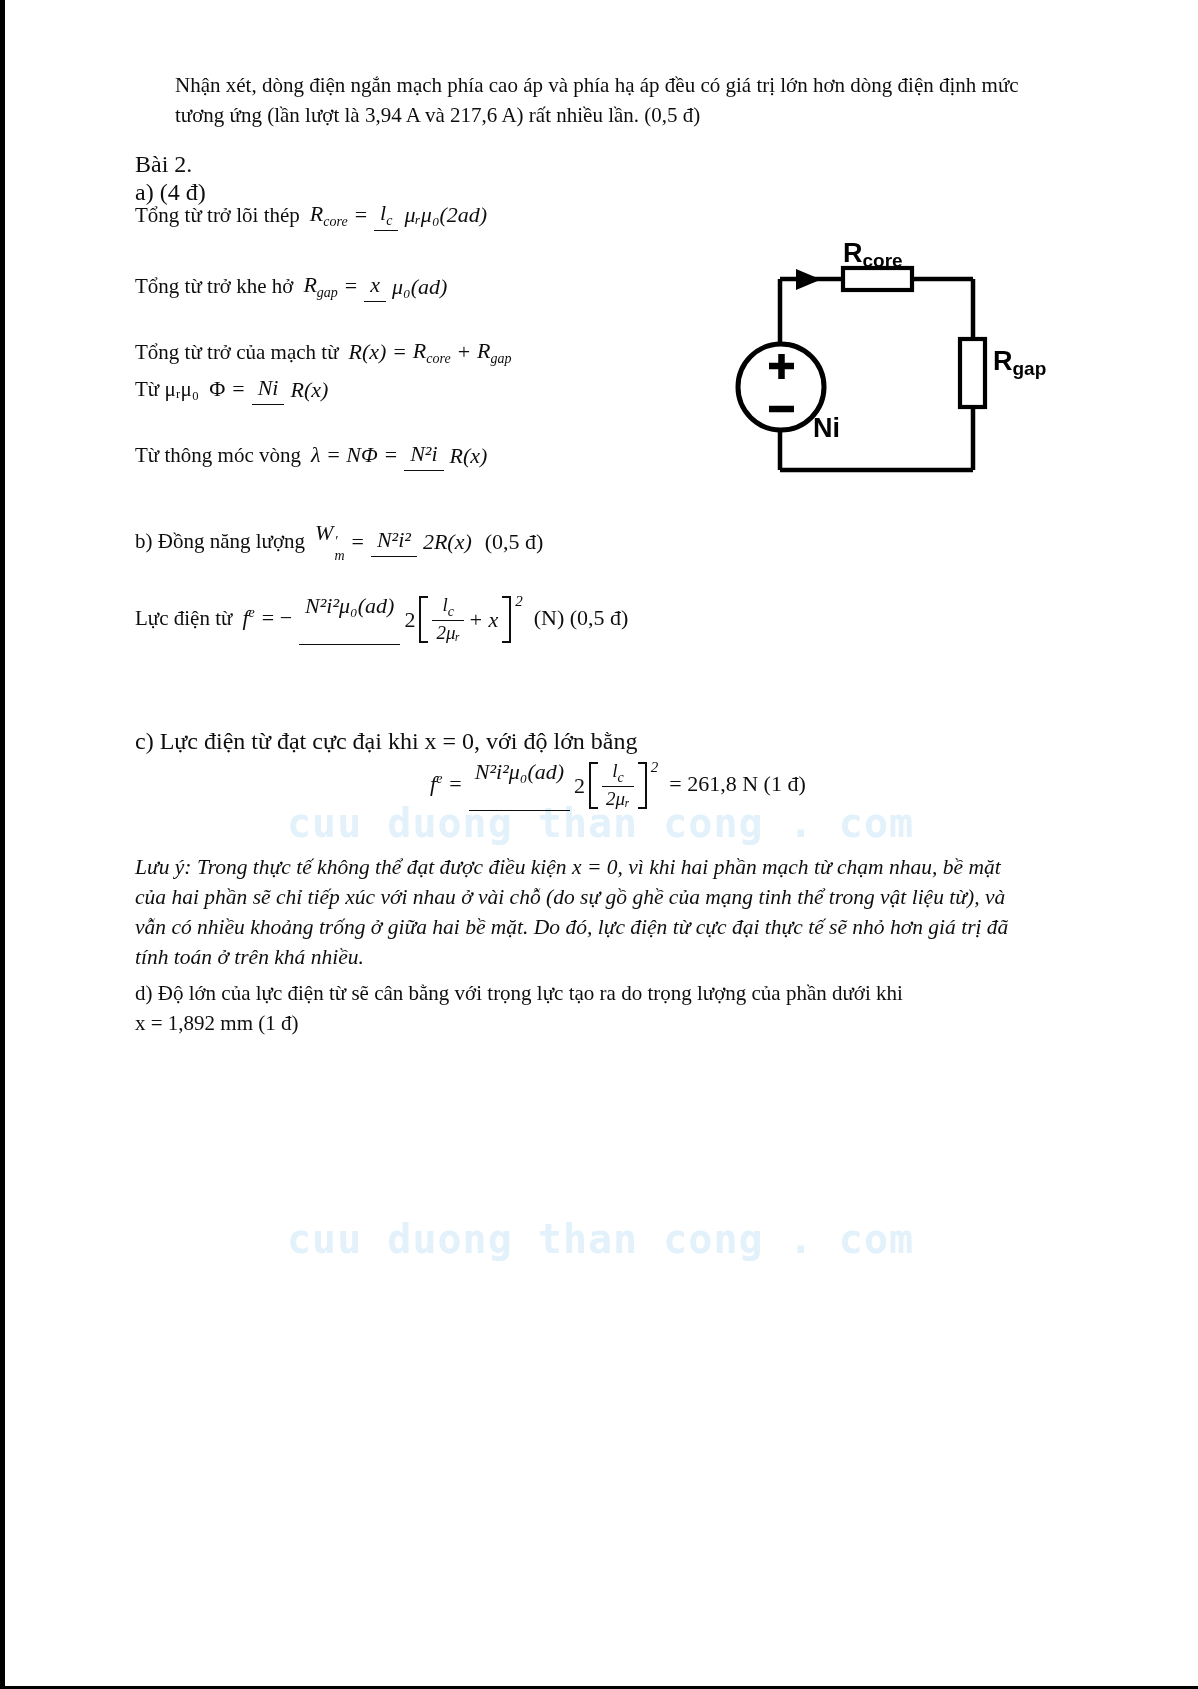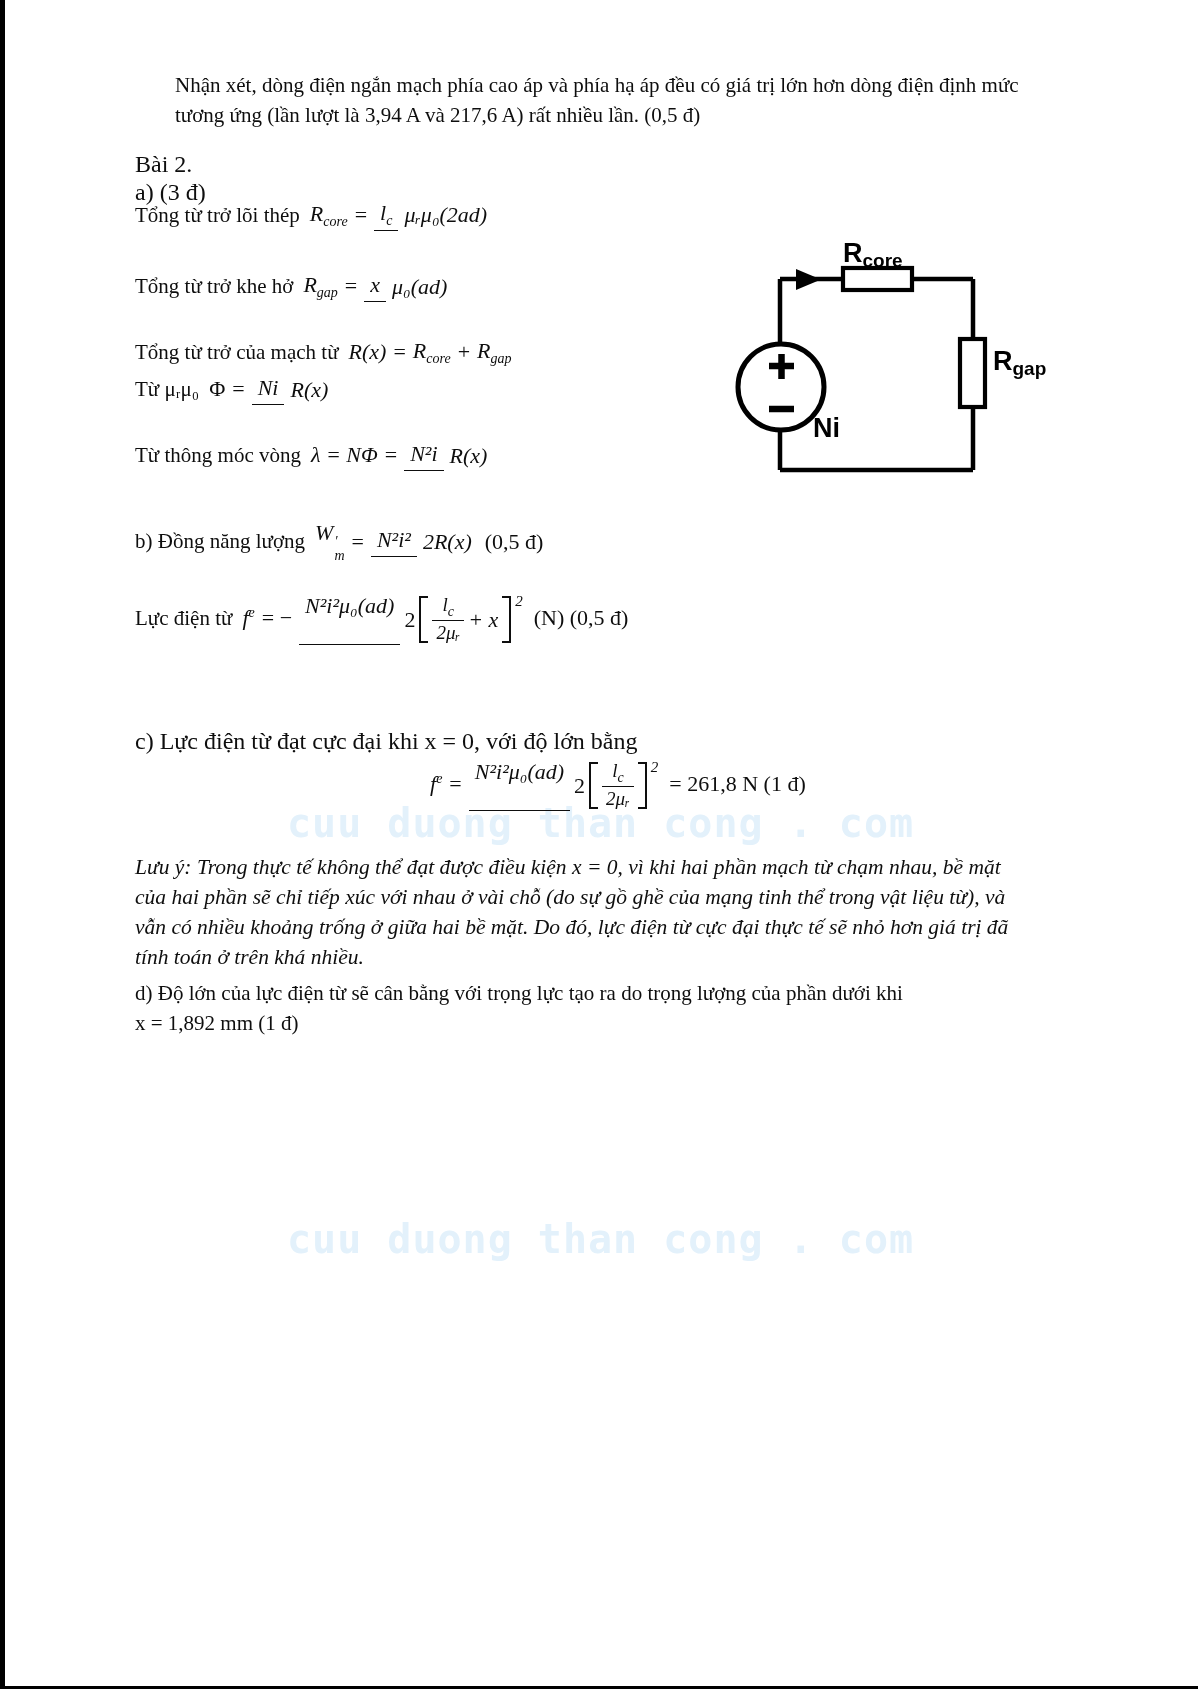--- a/index.html
+++ b/index.html
@@ -44,21 +44,21 @@
 <div class="page">
   <div class="edge-left"></div>
   <div class="edge-bottom"></div>
 
   <div class="abs watermark" style="left:287px;top:800px;">cuu duong than cong . com</div>
   <div class="abs watermark" style="left:287px;top:1216px;">cuu duong than cong . com</div>
 
   <div class="abs content bodytext" style="left:135px;top:70px;width:862px;margin-left:40px;">Nhận xét, dòng điện ngắn mạch phía cao áp và phía hạ áp đều có giá trị lớn hơn dòng điện định mức tương ứng (lần lượt là 3,94 A và 217,6 A) rất nhiều lần. (0,5 đ)</div>
 
   <div class="abs content heading" style="left:135px;top:151px;">Bài 2.</div>
-  <div class="abs content heading" style="left:135px;top:179px;">a) (3 đ)</div>
+  <div class="abs content heading" style="left:135px;top:179px;">a) (4 đ)</div>
 
   <div class="abs content row" style="left:135px;top:199px;justify-content:flex-end;">
     <span class="eq-label">Tổng từ trở lõi thép</span>
     <span class="math">
       <span><span>R</span><sub>core</sub></span>
       <span class="rm">=</span>
       <span class="frac">
         <span class="num"><span>l</span><sub>c</sub></span>
         <span class="den">μᵣμ₀(2ad)</span>
       </span>

